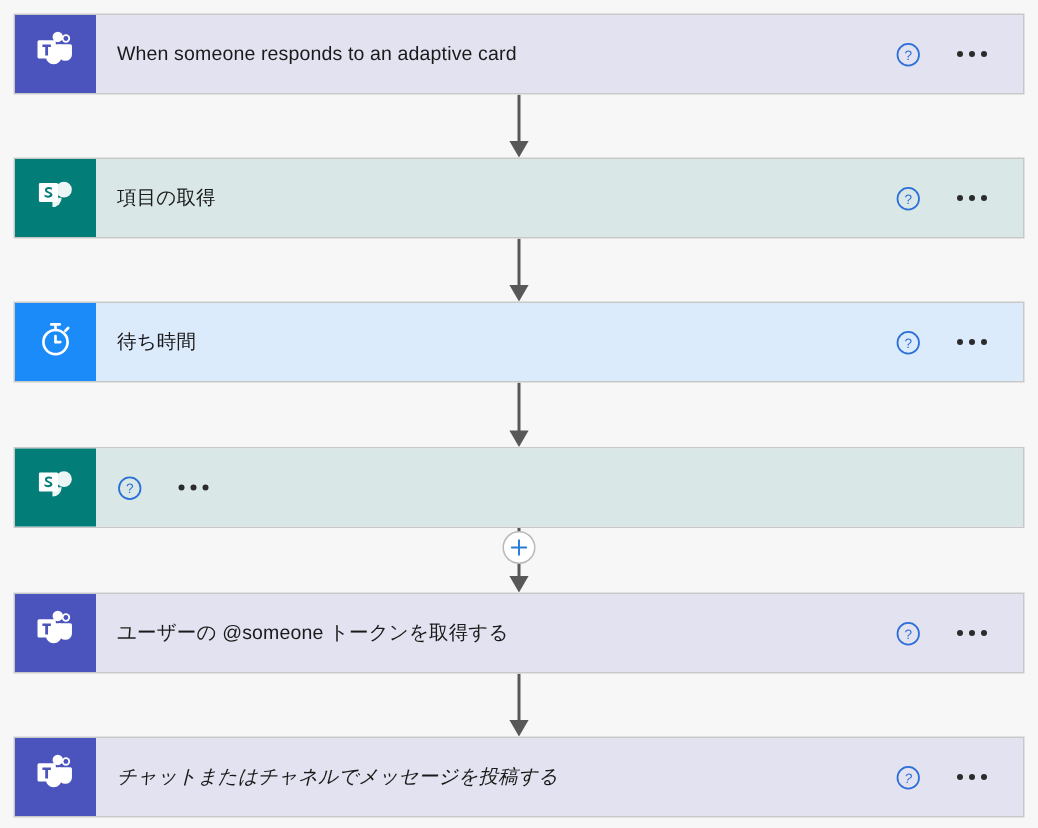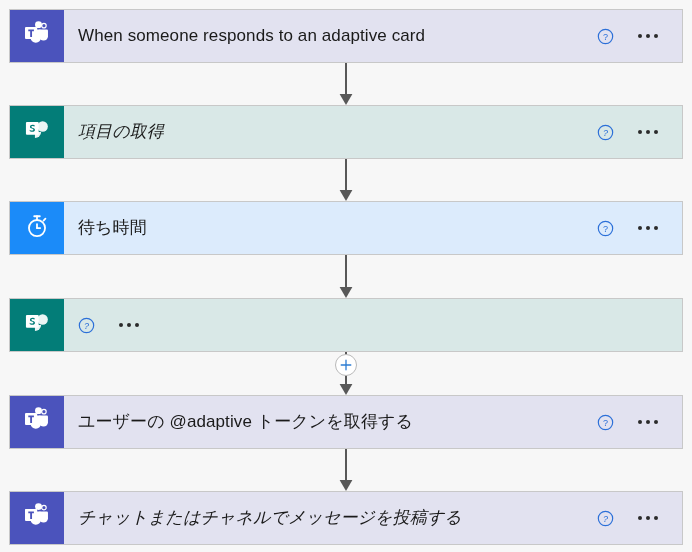--- a/index.html
+++ b/index.html
@@ -47,21 +47,21 @@
     flex: 1 1 auto;
     display: flex;
     align-items: center;
     padding-left: 14px;
     padding-right: 10px;
     min-width: 0;
   }
 
   .card-title {
     flex: 1 1 auto;
-    font-size: 17px;
+    font-size: 13px;
     color: #1a1a1a;
     line-height: 1.25;
     white-space: nowrap;
     overflow: hidden;
     text-overflow: ellipsis;
     letter-spacing: 0.1px;
   }
 
   .card-actions {
     display: flex;
@@ -89,21 +89,21 @@
     height: 4px;
     border-radius: 50%;
     background: #2b2b2b;
   }
 
   
   .theme-teams .card-icon-box { background: #4b53bc; }
   .theme-teams .card-body     { background: #e2e2f0; }
 
   .theme-sharepoint .card-icon-box { background: #037d78; }
-  .theme-sharepoint .card-body     { background: #d9e8e7; font-style: italic; }
+  .theme-sharepoint .card-body     { background: #d9e8e7; }
 
   .theme-delay .card-icon-box { background: #1b8bf9; }
   .theme-delay .card-body     { background: #dcebfc; }
 
   
   .connector {
     position: absolute;
     left: 0;
     width: 692px;
     display: flex;
@@ -285,21 +285,21 @@
             <circle cx="23.4" cy="7.1" r="3.0" fill="#ffffff"></circle>
             <circle cx="23.4" cy="7.1" r="1.7" fill="#4b53bc"></circle>
             <circle cx="17.6" cy="6.0" r="3.7" fill="#ffffff"></circle>
             <path d="M18.6 11.2h7.9a1.2 1.2 0 0 1 1.2 1.2v6.0a4.6 4.6 0 0 1-4.6 4.6h-0.2a4.6 4.6 0 0 1-4.6-4.6v-6.4z" fill="#ffffff"></path>
             <path d="M10.8 11.2h8.0a1.4 1.4 0 0 1 1.4 1.4v7.4a5.4 5.4 0 0 1-5.4 5.4h-0.2a5.4 5.4 0 0 1-5.4-5.4v-7.4a1.4 1.4 0 0 1 1.6-1.4z" fill="#ffffff"></path>
             <rect x="3.2" y="8.4" width="13.0" height="13.0" rx="1.1" fill="#ffffff"></rect>
             <path d="M12.7 11.3H6.7v1.8h2.0v6.1h2.0v-6.1h2.0z" fill="#4b53bc"></path>
           </svg></span>
       </div>
       <div class="card-body">
-        <div class="card-title">ユーザーの @adaptive トークンを取得する</div>
+        <div class="card-title">ユーザーの @someone トークンを取得する</div>
         <div class="card-actions">
           <span>
             <svg class="help-icon" viewBox="0 0 18 18" aria-hidden="true">
               <circle cx="9" cy="9" r="7.6" fill="none" stroke="#2b6fd8" stroke-width="1.25"></circle>
               <text x="9" y="12.6" text-anchor="middle" font-family="Liberation Sans, sans-serif" font-size="9.6" fill="#2b6fd8">?</text>
             </svg>
           </span>
           <span class="more-icon">
             <i></i>
             <i></i>

